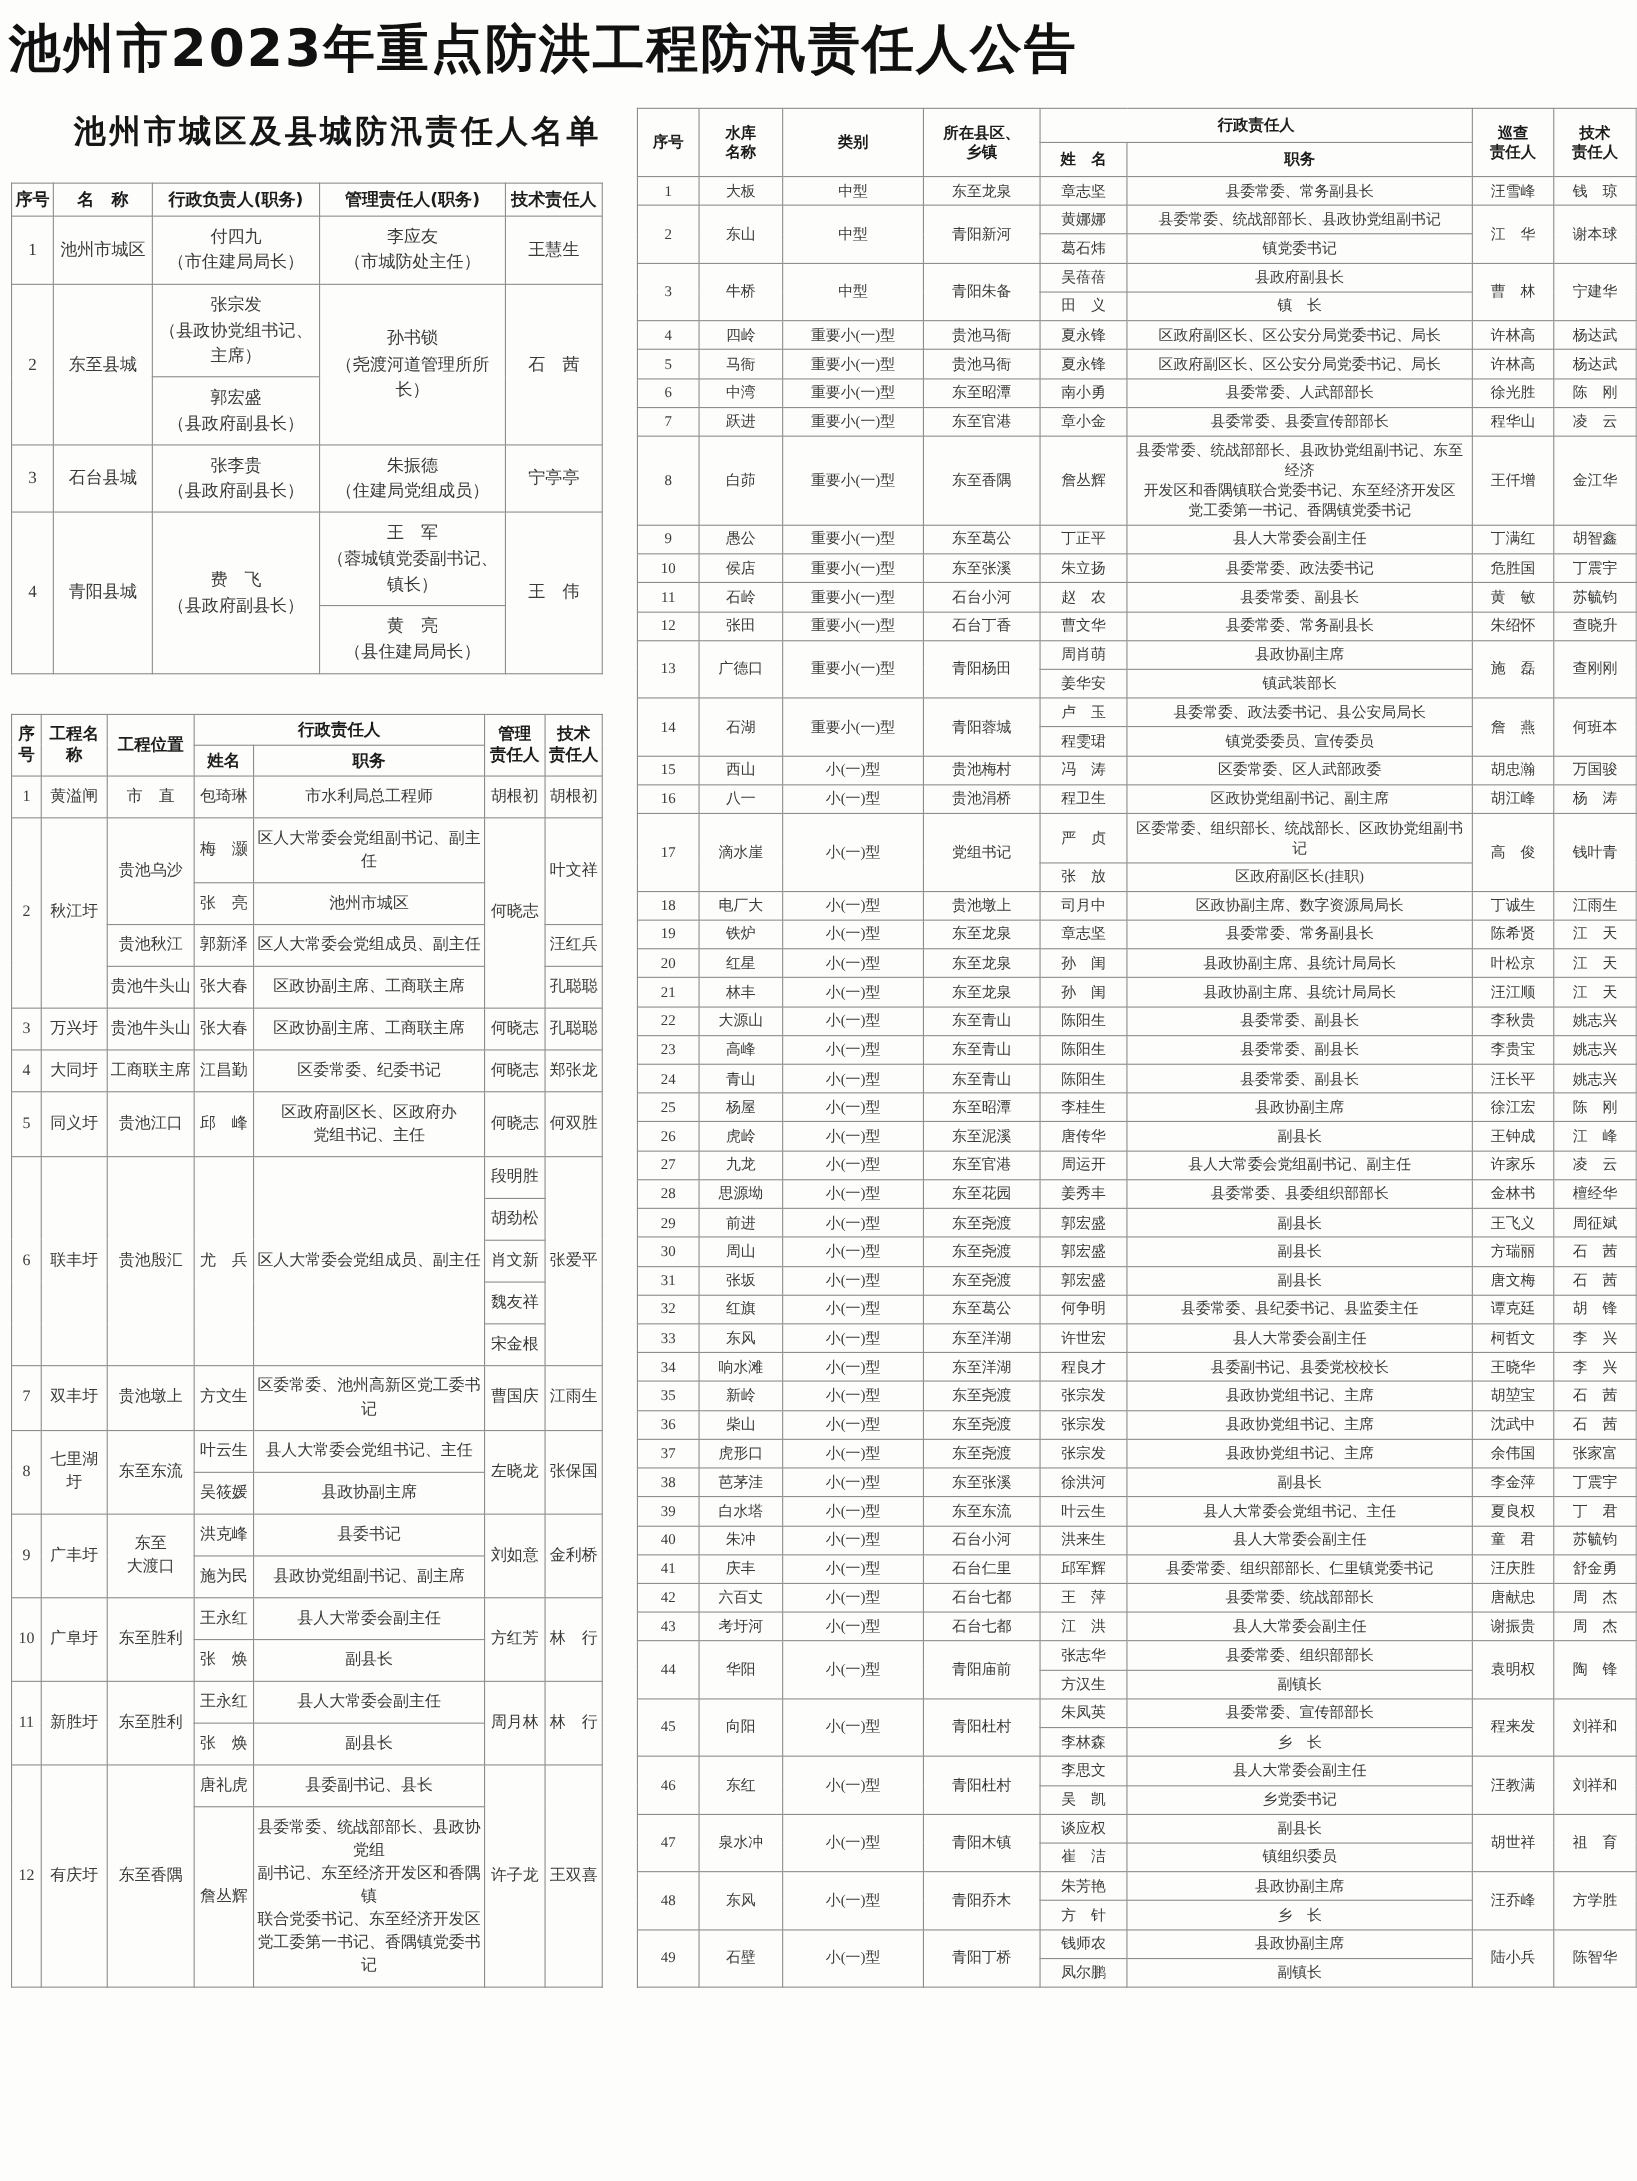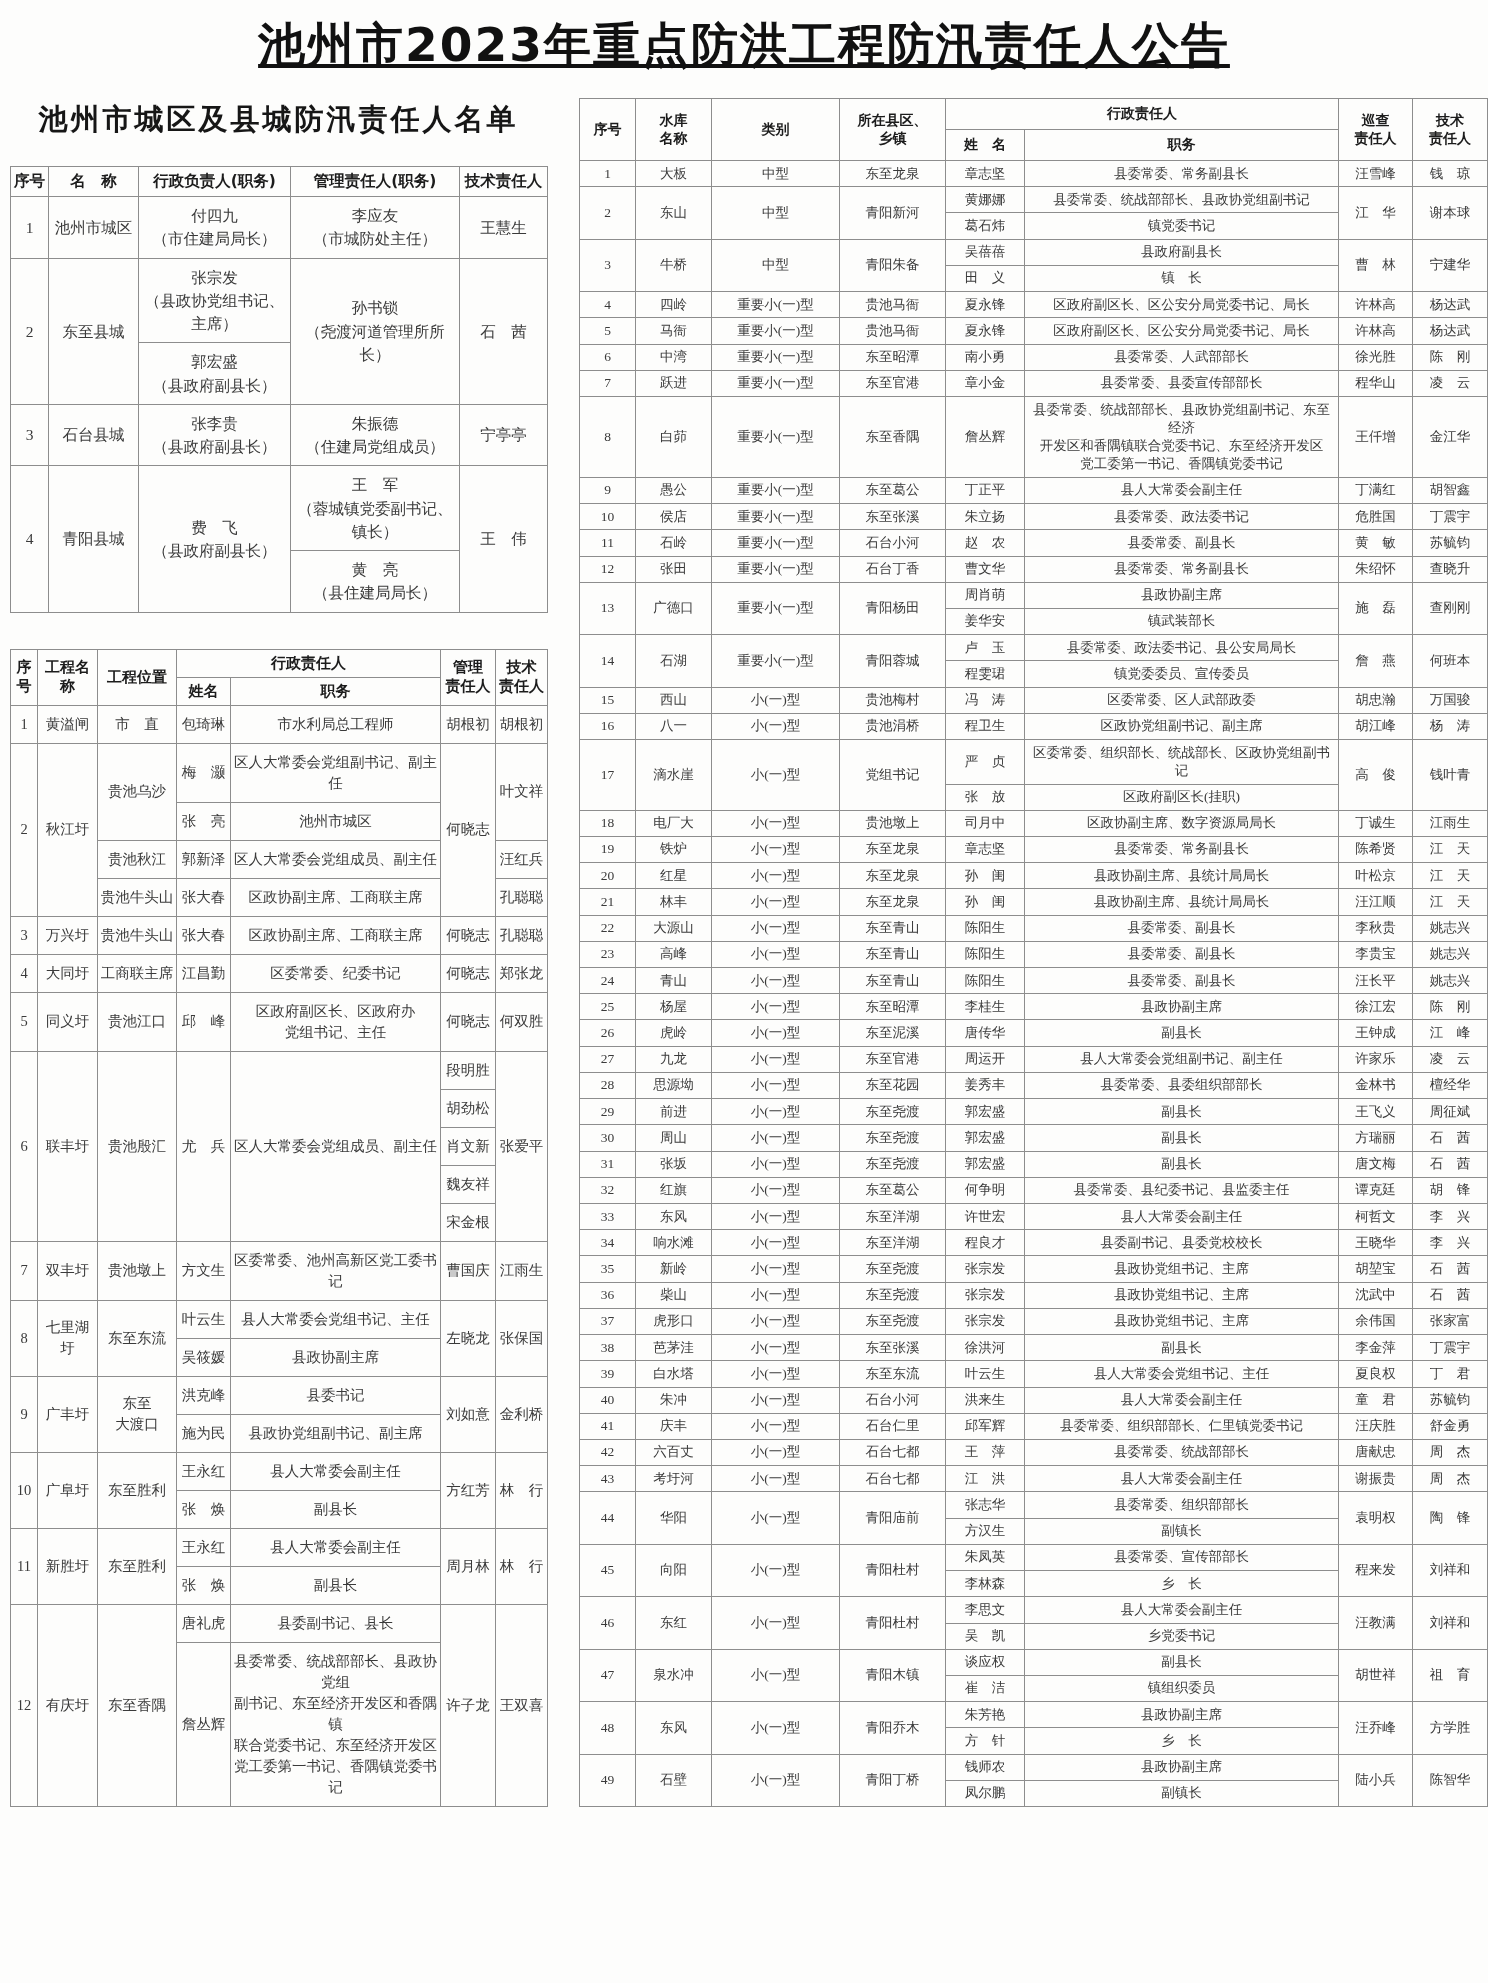--- a/index.html
+++ b/index.html
@@ -2,35 +2,35 @@
 <html><head>
 <meta charset="utf-8">
 <style>
   * { box-sizing: border-box; }
   html,body { margin:0; padding:0; background:#f7f7f5; }
   .page {
     width: 1488px; min-height: 1983px; margin: 0 auto; background: #fdfdfc;
     color: #2b2b2b; font-family: "Liberation Serif", serif; padding: 10px 8px 24px 8px;
   }
   .main-title {
-    text-align:center; font-family:"DejaVu Sans", sans-serif; font-weight:900;
-    font-size:47px; letter-spacing:2px; color:#111; margin: 8px 0 26px 0; line-height:1.15;text-decoration:underline;
+    font-family:"DejaVu Sans", sans-serif; font-weight:900;
+    font-size:47px; letter-spacing:2px; color:#111; margin: 8px 0 26px 0; line-height:1.15;
   }
   .intro {
     width: 648px; margin: 0 auto 28px auto; font-size:17.5px; line-height:1.62;
     text-indent: 2em; color:#222; letter-spacing: 0.5px;
   }
   .columns { display:flex; align-items:flex-start; }
   .col-left  { width: 537px; margin-left: 2px; }
   .col-right { width: 908px; margin-left: 32px; }
   .section-title {
     text-align:center; font-family:"DejaVu Sans", sans-serif; font-weight:900;
     font-size:29px; letter-spacing:3px; color:#161616; margin: 14px 0 26px 0;
   }
-  .col-left .section-title.first { margin-top: 2px; }
+  .col-left .section-title.first { margin-top: 2px; text-align: right; }
   .col-right .section-title { margin-top: 2px; margin-bottom: 30px; }
   table { border-collapse: collapse; table-layout: fixed; width:100%; }
   th, td {
     border: 1px solid #8d8d8d; text-align:center; vertical-align:middle;
     white-space: pre-line; padding: 4px 2px; overflow-wrap: anywhere;
   }
   th { font-family:"DejaVu Sans", sans-serif; font-weight:700; color:#1c1c1c; }
   td { color:#3a3a3a; }
   .t-city  th { font-size:15.5px; } .t-city  td { font-size:15.5px; line-height:1.5; padding:7px 2px; }
   .t-weir  th { font-size:15px; }   .t-weir  td { font-size:14.5px; line-height:1.45; padding:8px 2px; }

